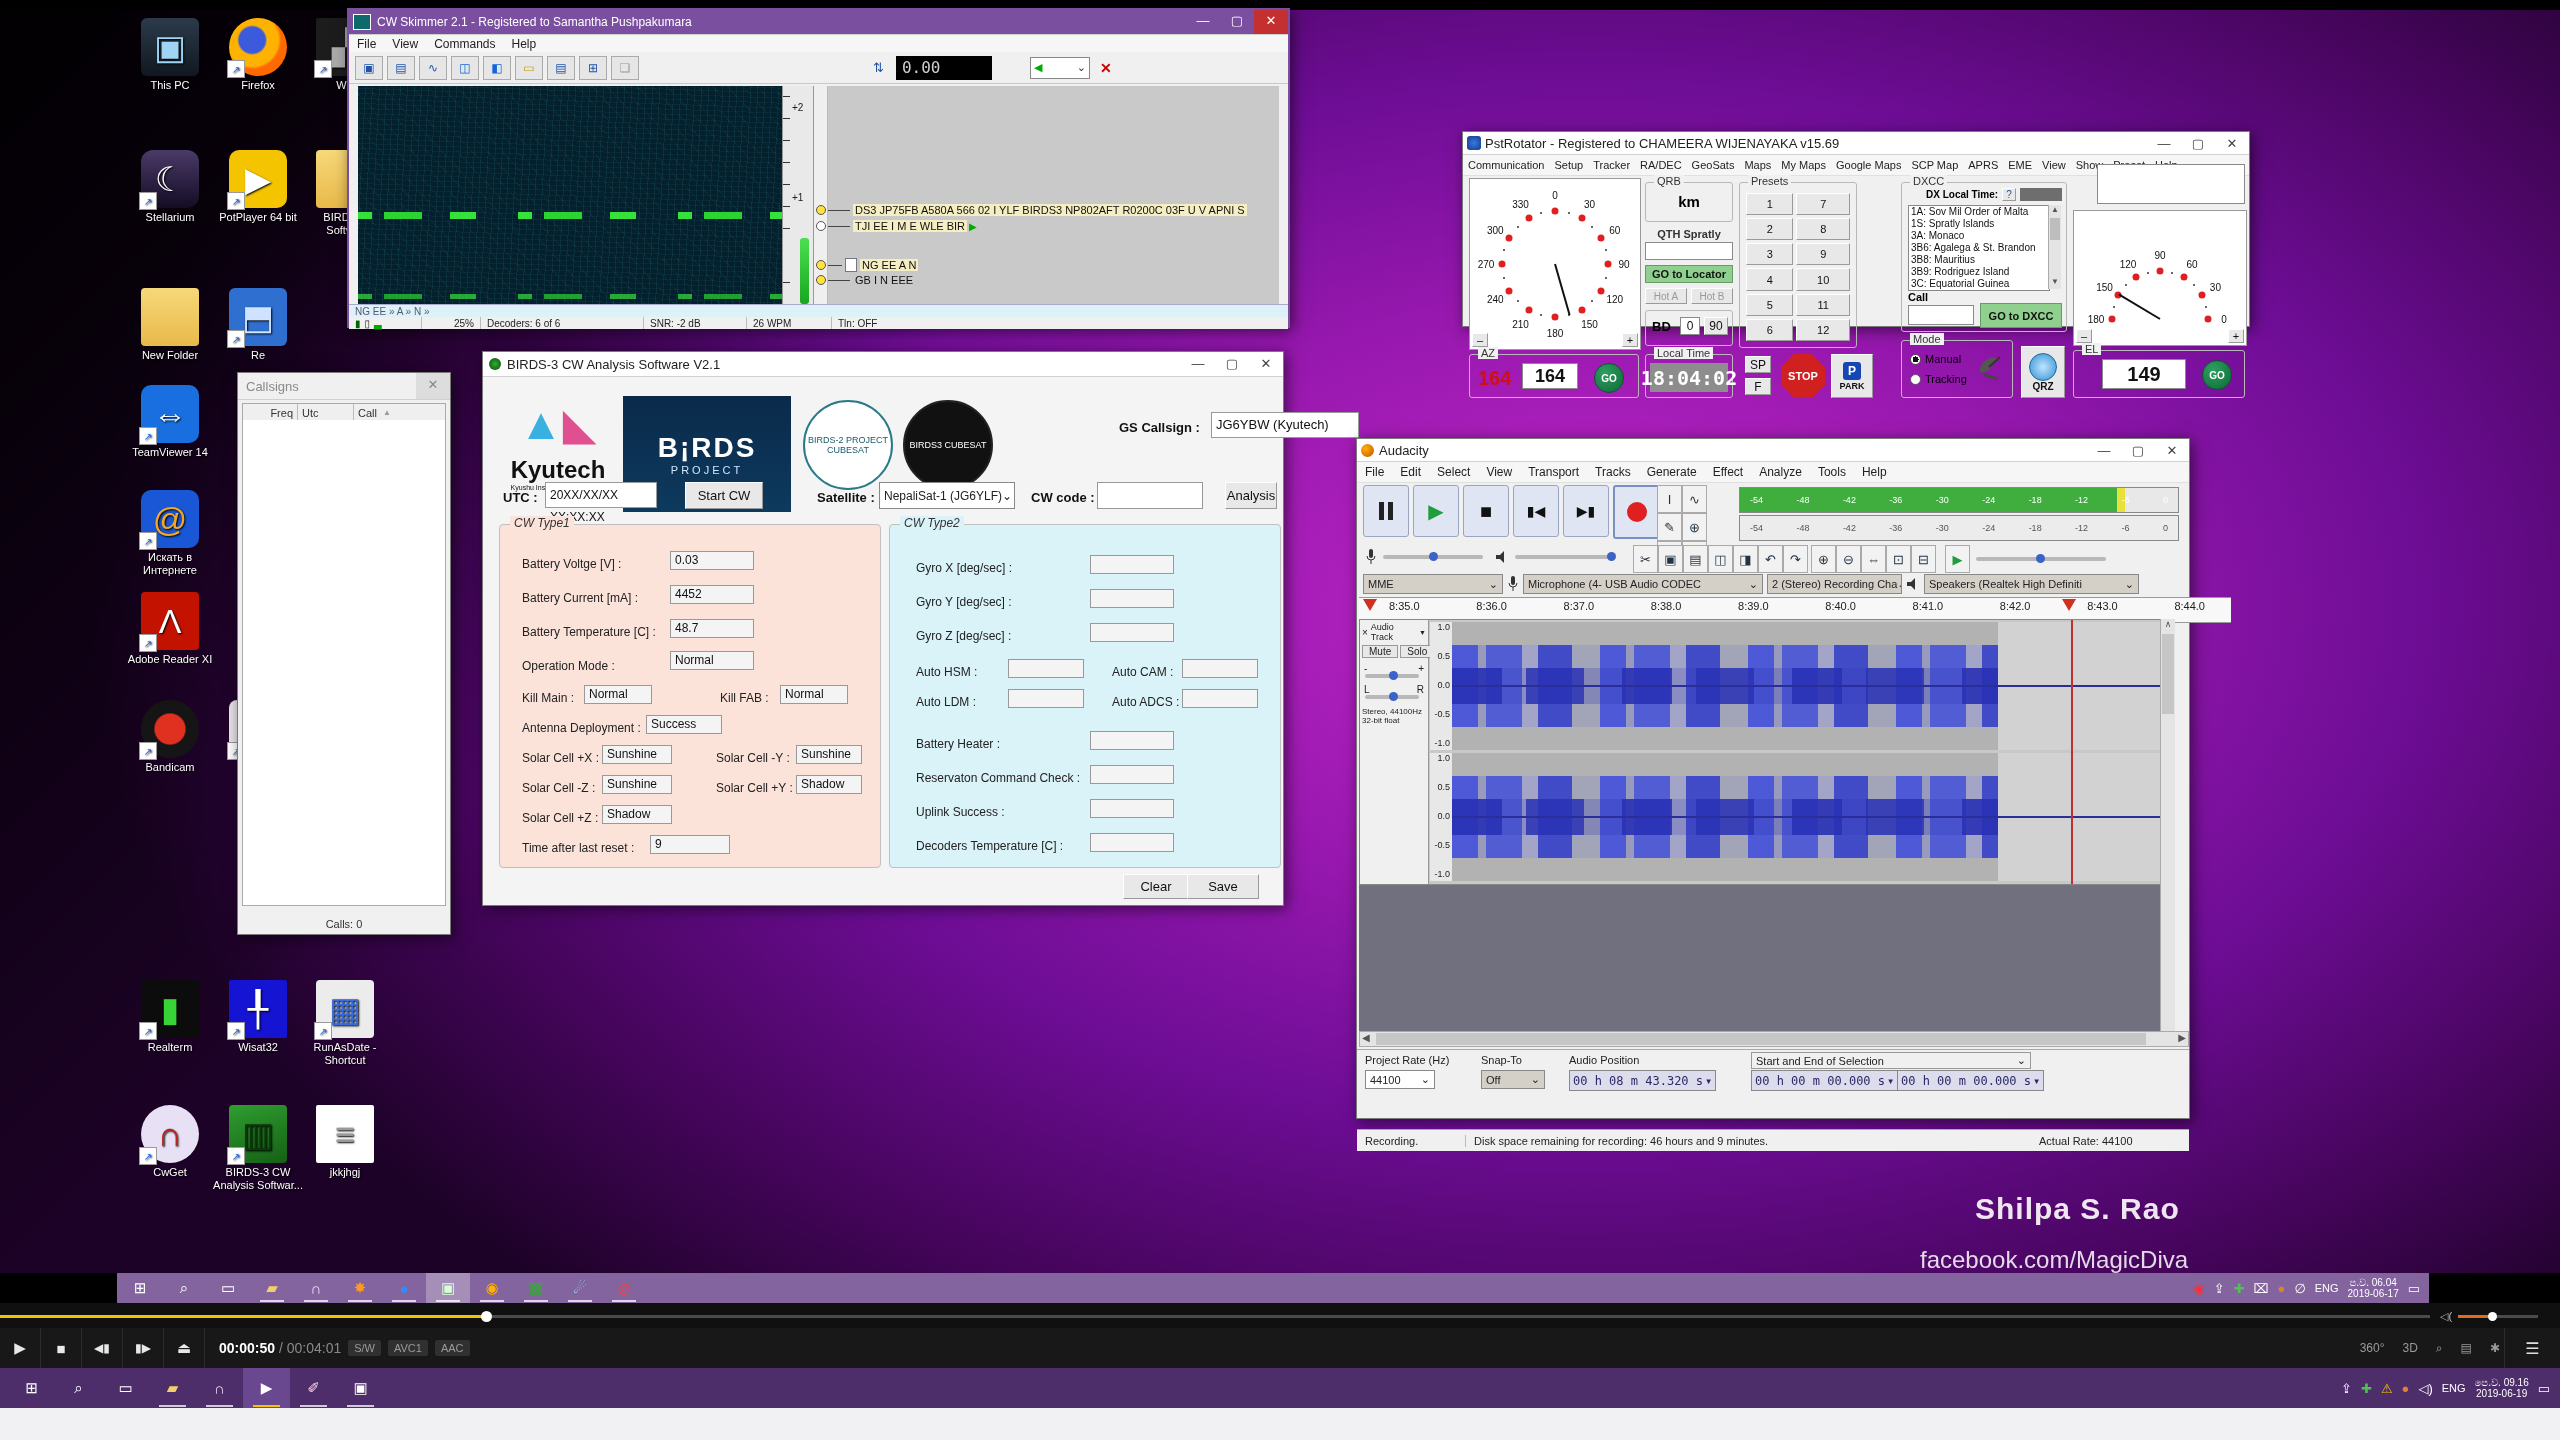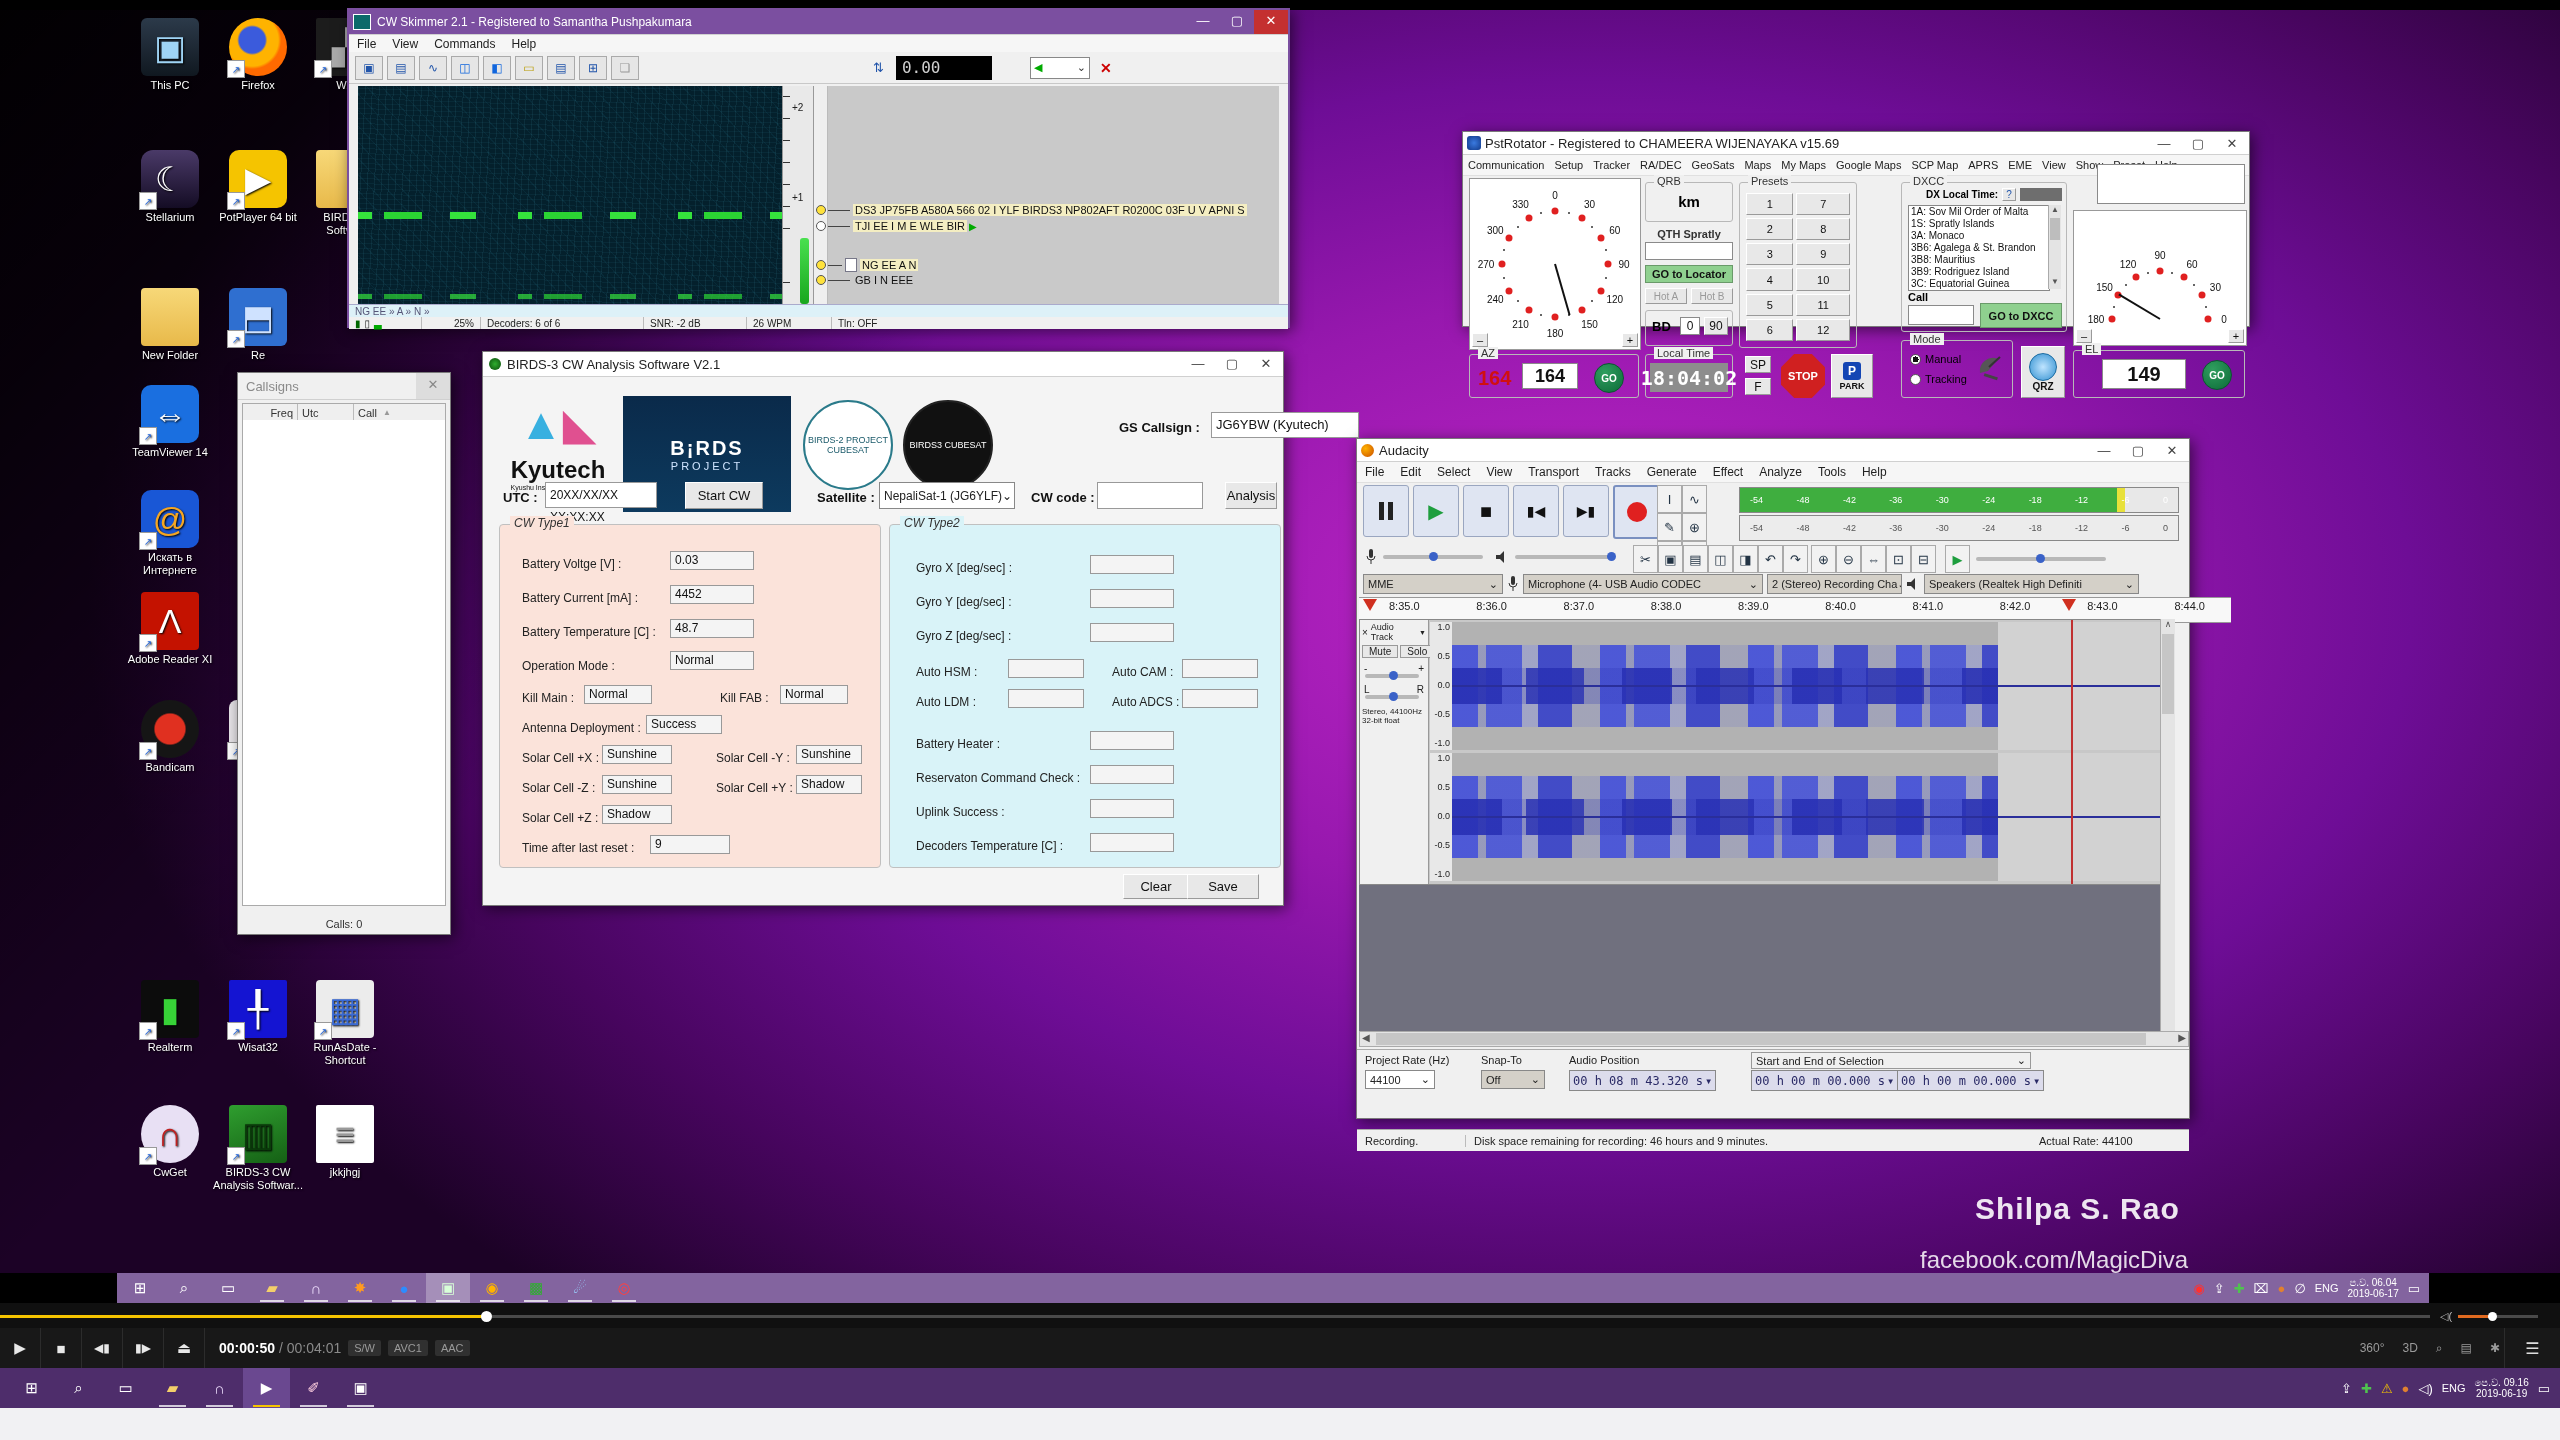--- a/index.html
+++ b/index.html
@@ -629,21 +629,21 @@
           <span>✕</span>
         </span>
     </div>
 
     <div class="abs" style="left:20px;top:40px;width:110px;height:120px;text-align:center">
       <div style="font-size:44px;line-height:64px"><span style="color:#38b0e0">▲</span><span style="color:#e05090">◣</span></div>
       <div style="font-weight:bold;font-size:24px;color:#111">Kyutech</div>
       <div style="font-size:7px;color:#111">Kyushu Institute of Technology</div>
     </div>
     <div class="abs" style="left:140px;top:44px;width:168px;height:116px;background:linear-gradient(#0a2a4a,#0d3a5e);display:flex;flex-direction:column;align-items:center;justify-content:center;color:#fff">
-      <div style="font-size:20px;font-weight:bold;letter-spacing:2px">B¡RDS</div>
+      <div style="font-size:28px;font-weight:bold;letter-spacing:2px">B¡RDS</div>
       <div style="font-size:11px;letter-spacing:3px;color:#cfe4ff">PROJECT</div>
     </div>
     <div class="logo-circ" style="left:320px;top:48px;width:86px;height:86px;border-color:#2a7a8a;color:#1a5a6a">BIRDS-2 PROJECT CUBESAT</div>
     <div class="logo-circ" style="left:420px;top:48px;width:86px;height:86px;background:#111;color:#fff">BIRDS3 CUBESAT</div>
 
     <div class="b-label" style="left:636px;top:68px">GS Callsign :</div>
     <div class="fin" style="left:728px;top:60px;width:148px;height:26px;background:#fff;font-size:13px;line-height:22px">JG6YBW (Kyutech)</div>
 
     <div class="b-label" style="left:20px;top:138px">UTC :</div>
     <div class="fin" style="left:62px;top:130px;width:112px;height:26px;background:#fff;line-height:22px">20XX/XX/XX XX:XX:XX</div>

